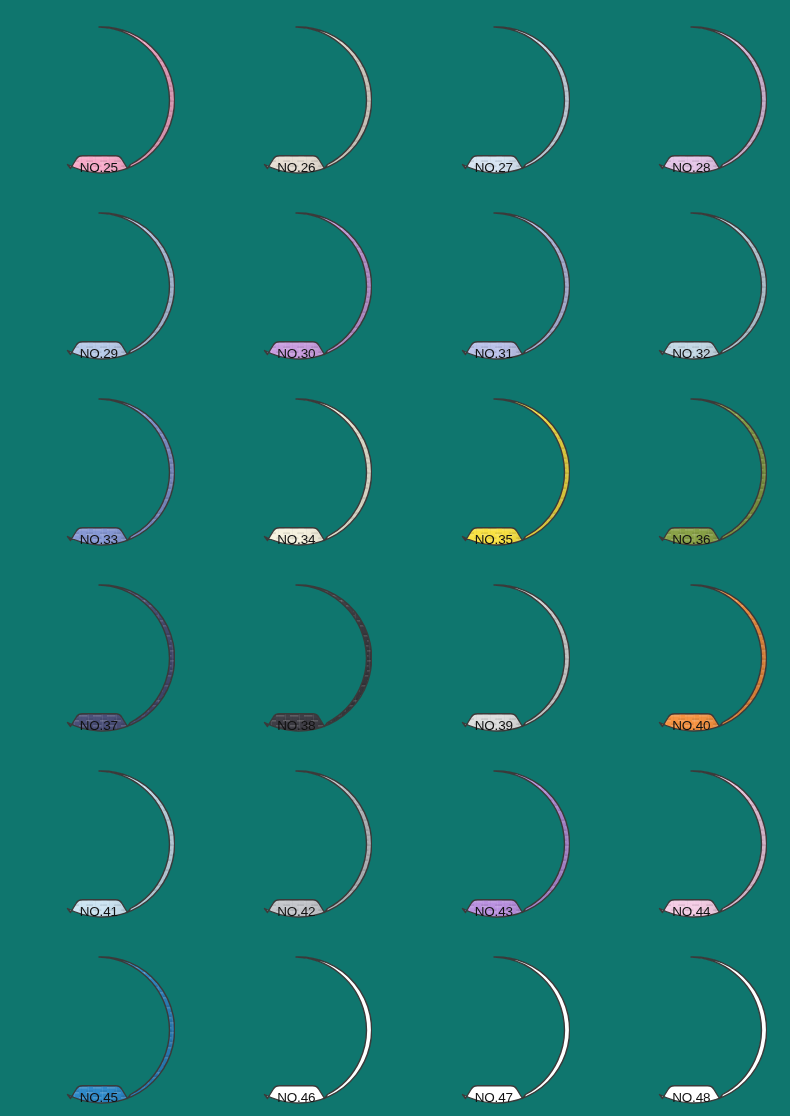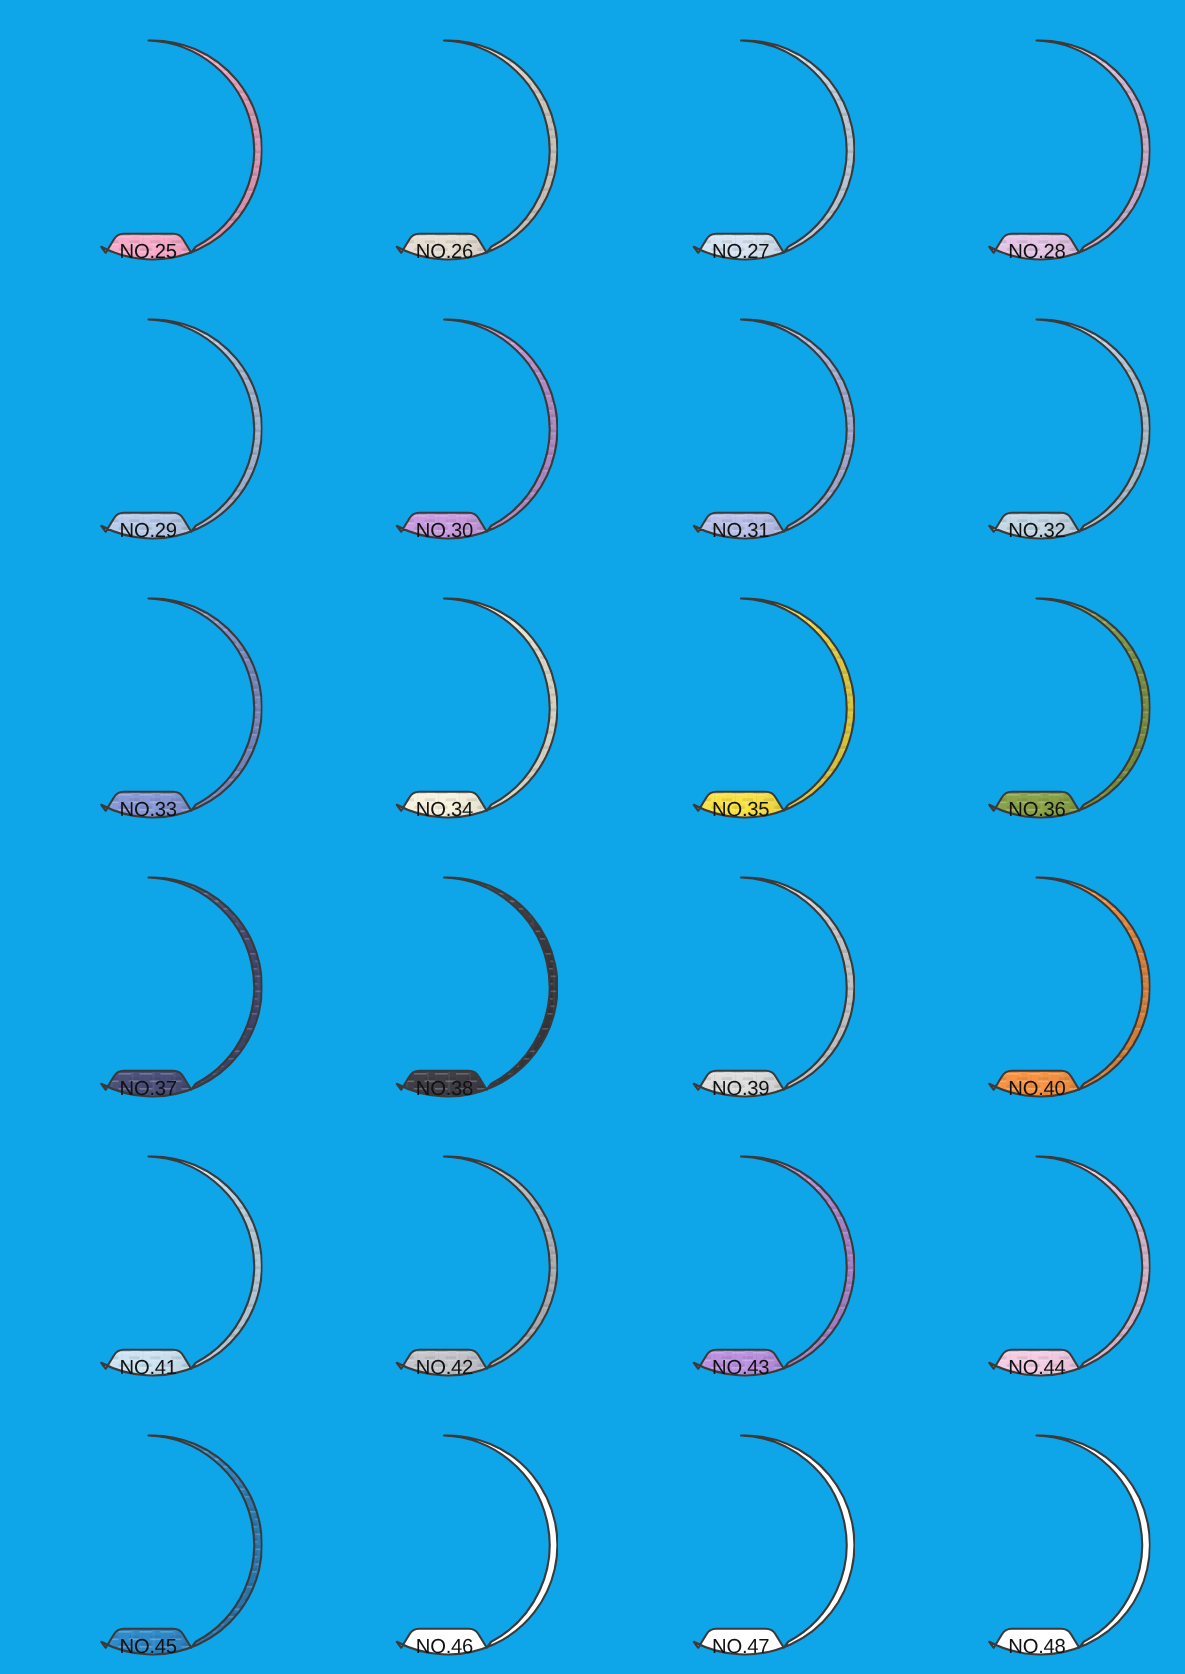--- a/index.html
+++ b/index.html
@@ -11,21 +11,21 @@
     width: 790px;
     height: 1116px;
     font-family: "Liberation Sans", sans-serif;
     overflow: hidden;
   }
 
   #swatch-sheet {
     position: relative;
     width: 790px;
     height: 1116px;
-    background: #0ea5e9;
+    background: #0f766e;
   }
 
   .swatch-grid {
     position: absolute;
     top: 0;
     left: 0;
     width: 790px;
     height: 1116px;
     display: grid;
     grid-template-columns: repeat(4, 197.5px);

